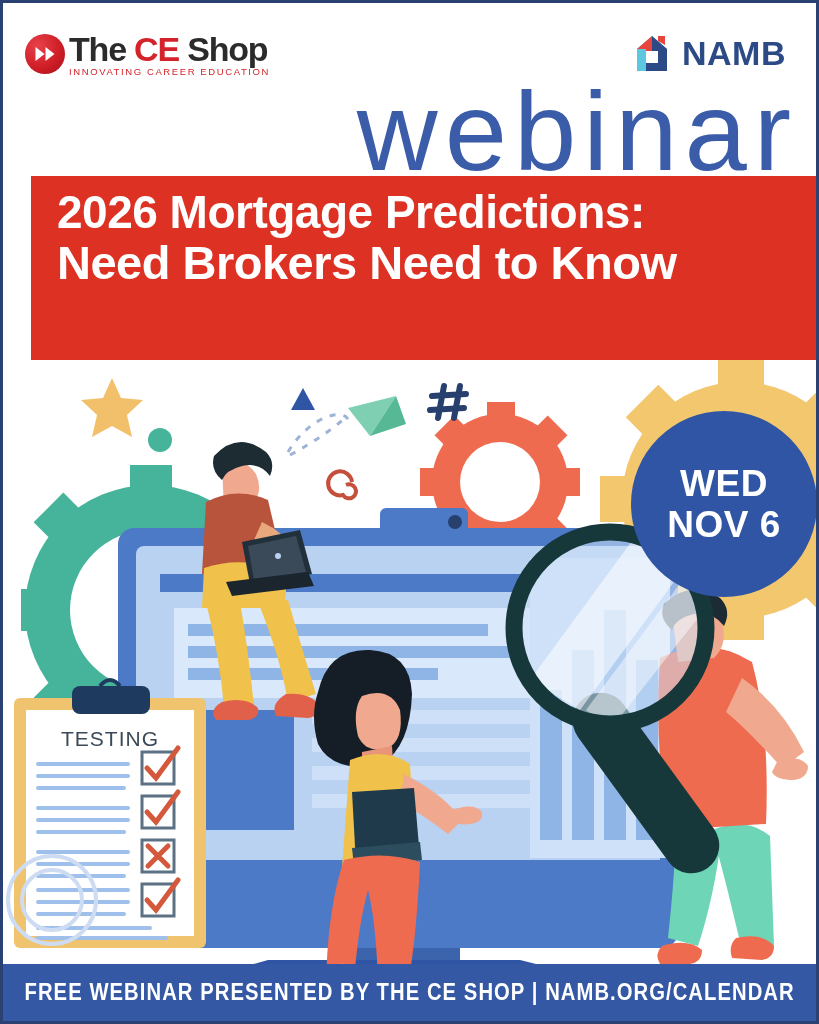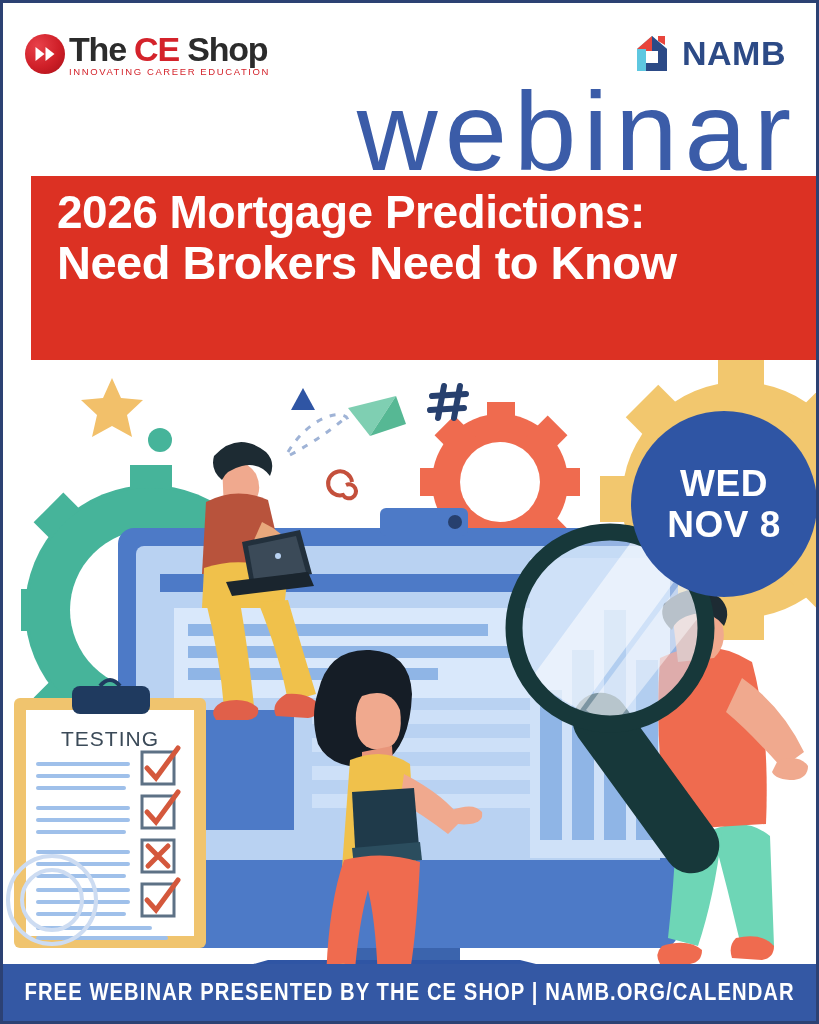--- a/index.html
+++ b/index.html
@@ -352,20 +352,20 @@
               <circle cx="610" cy="268" r="96"></circle>
             </clipPath>
           </defs>
         <circle cx="610" cy="268" r="96" fill="none" stroke="#17383a" stroke-width="17"></circle>
       </g>
     </svg>
   </div>
 
   <div class="date-badge">
     <div>WED</div>
-    <div>NOV 8</div>
+    <div>NOV 6</div>
   </div>
 
   <div class="footer">
     <div class="footer-text">FREE WEBINAR PRESENTED BY THE CE SHOP  |  NAMB.ORG/CALENDAR</div>
   </div>
 
 </div>
 
 </body></html>

